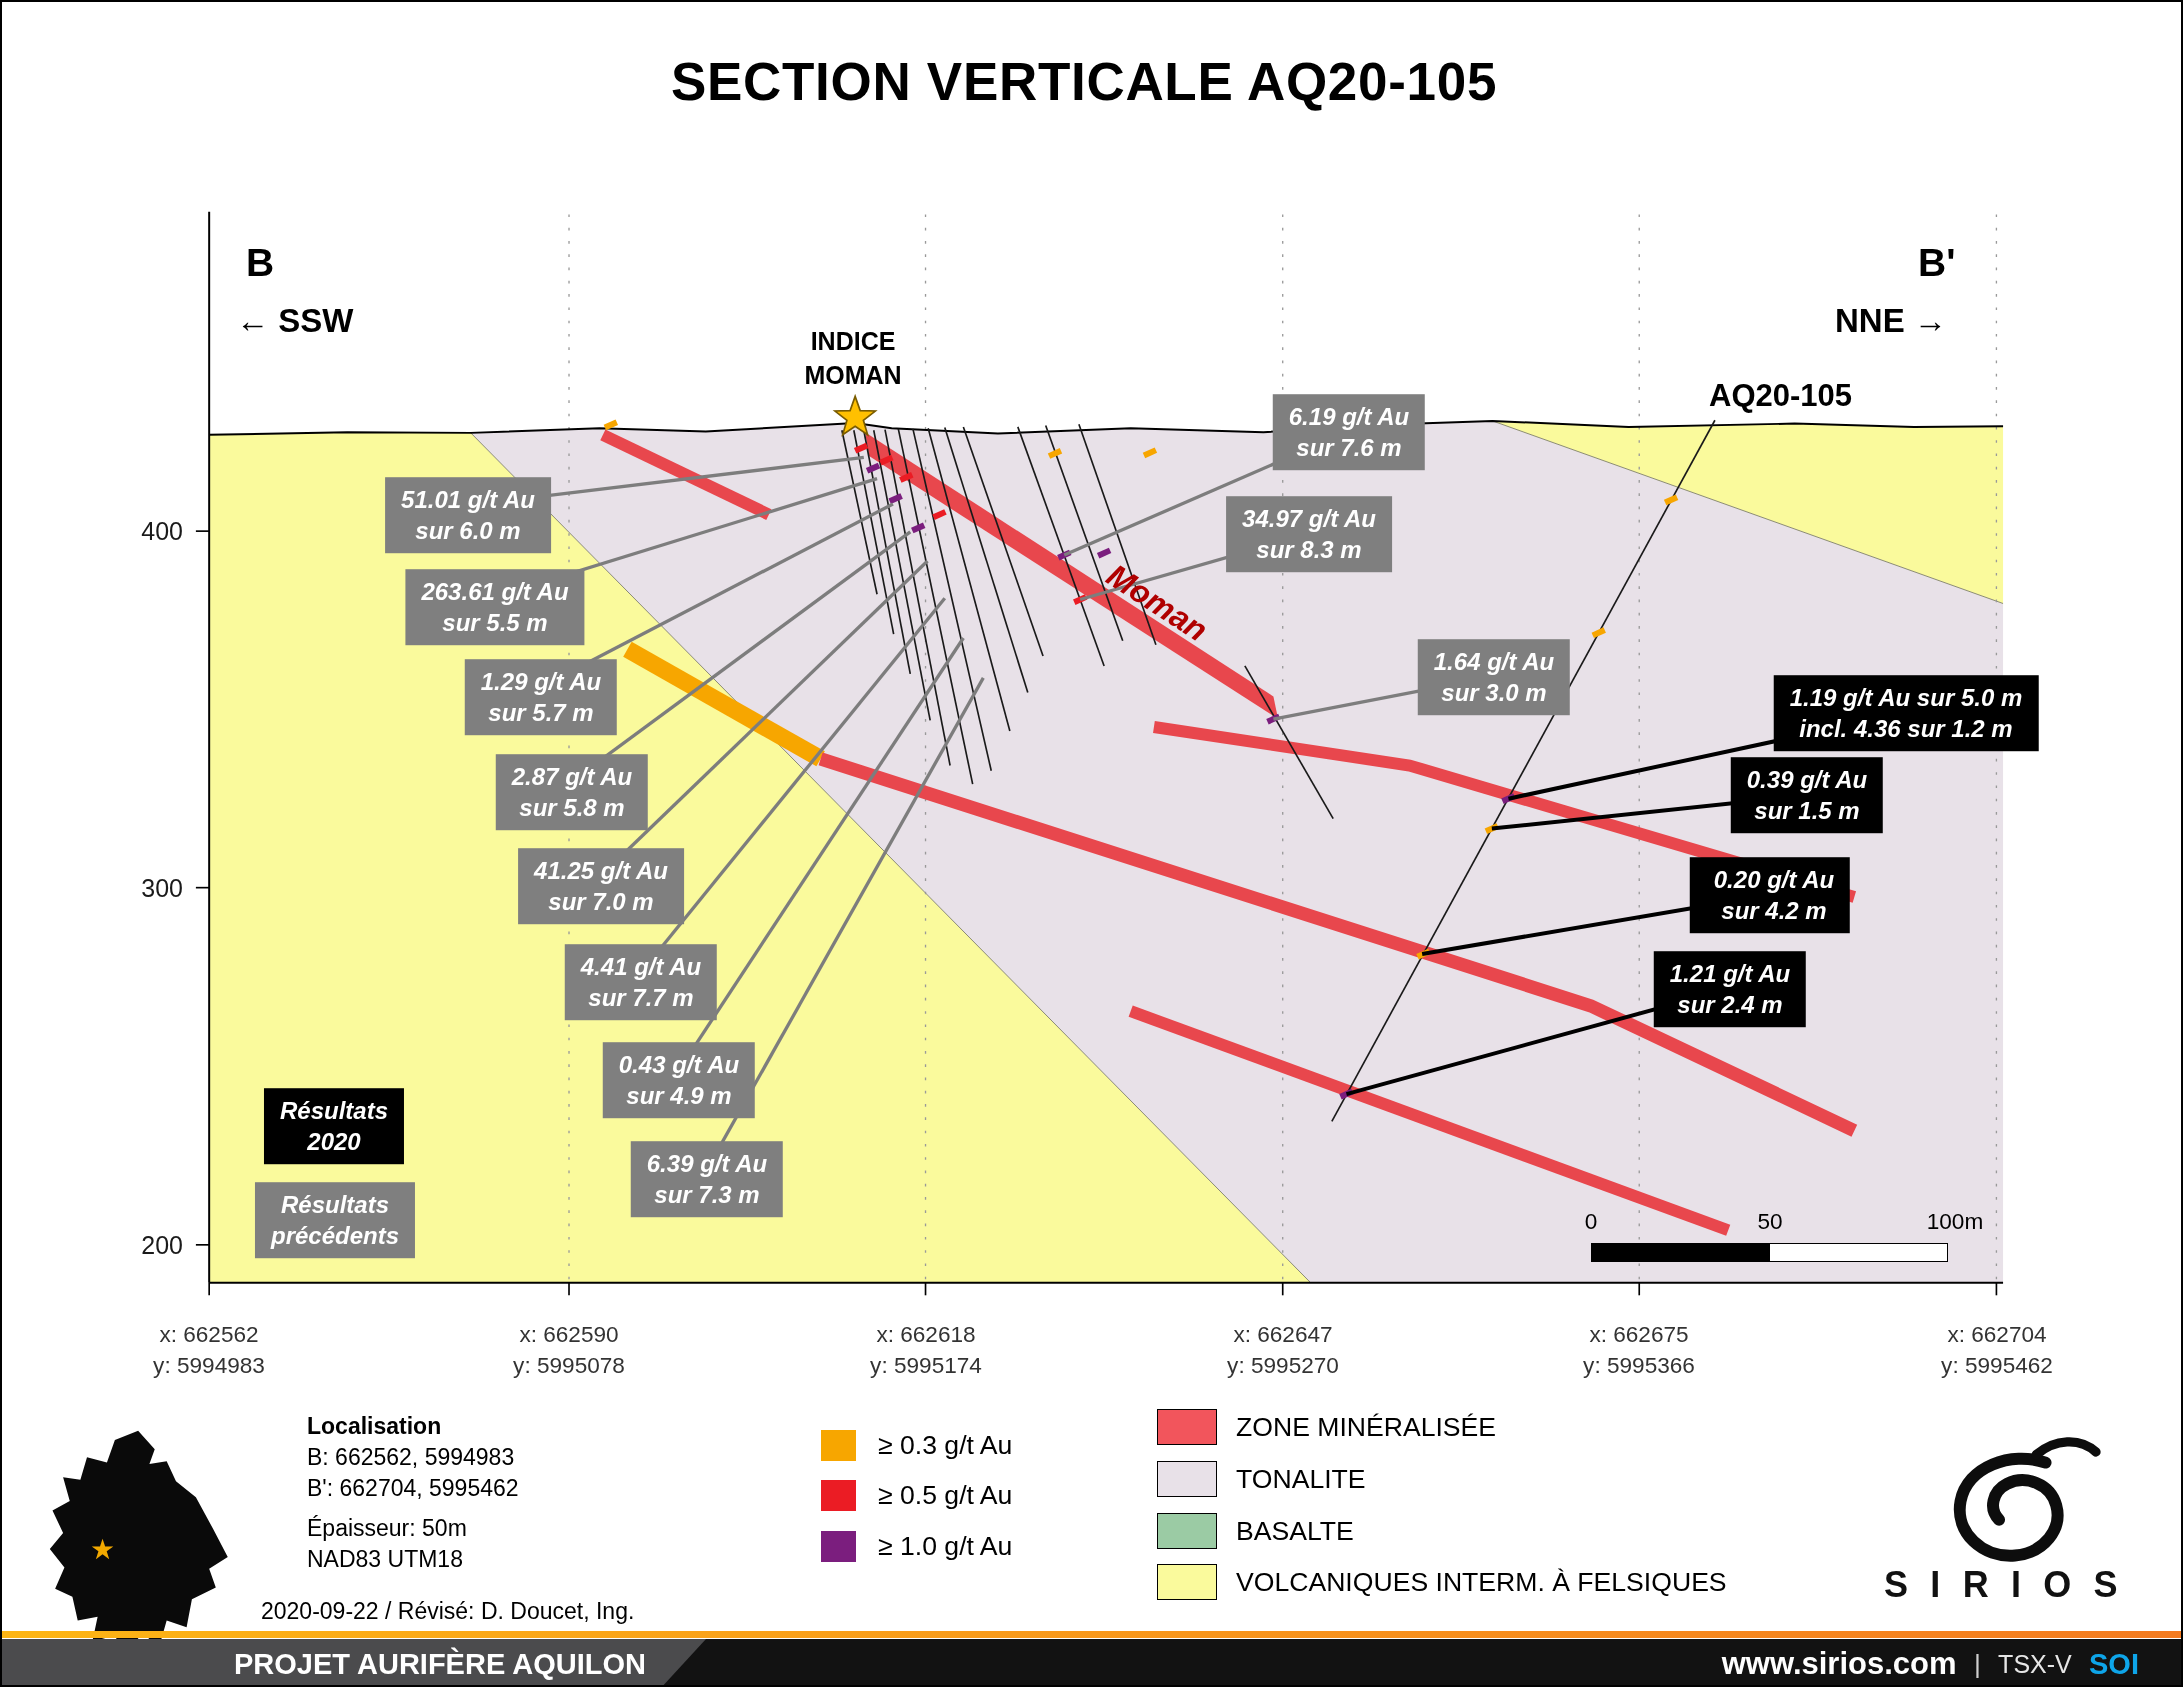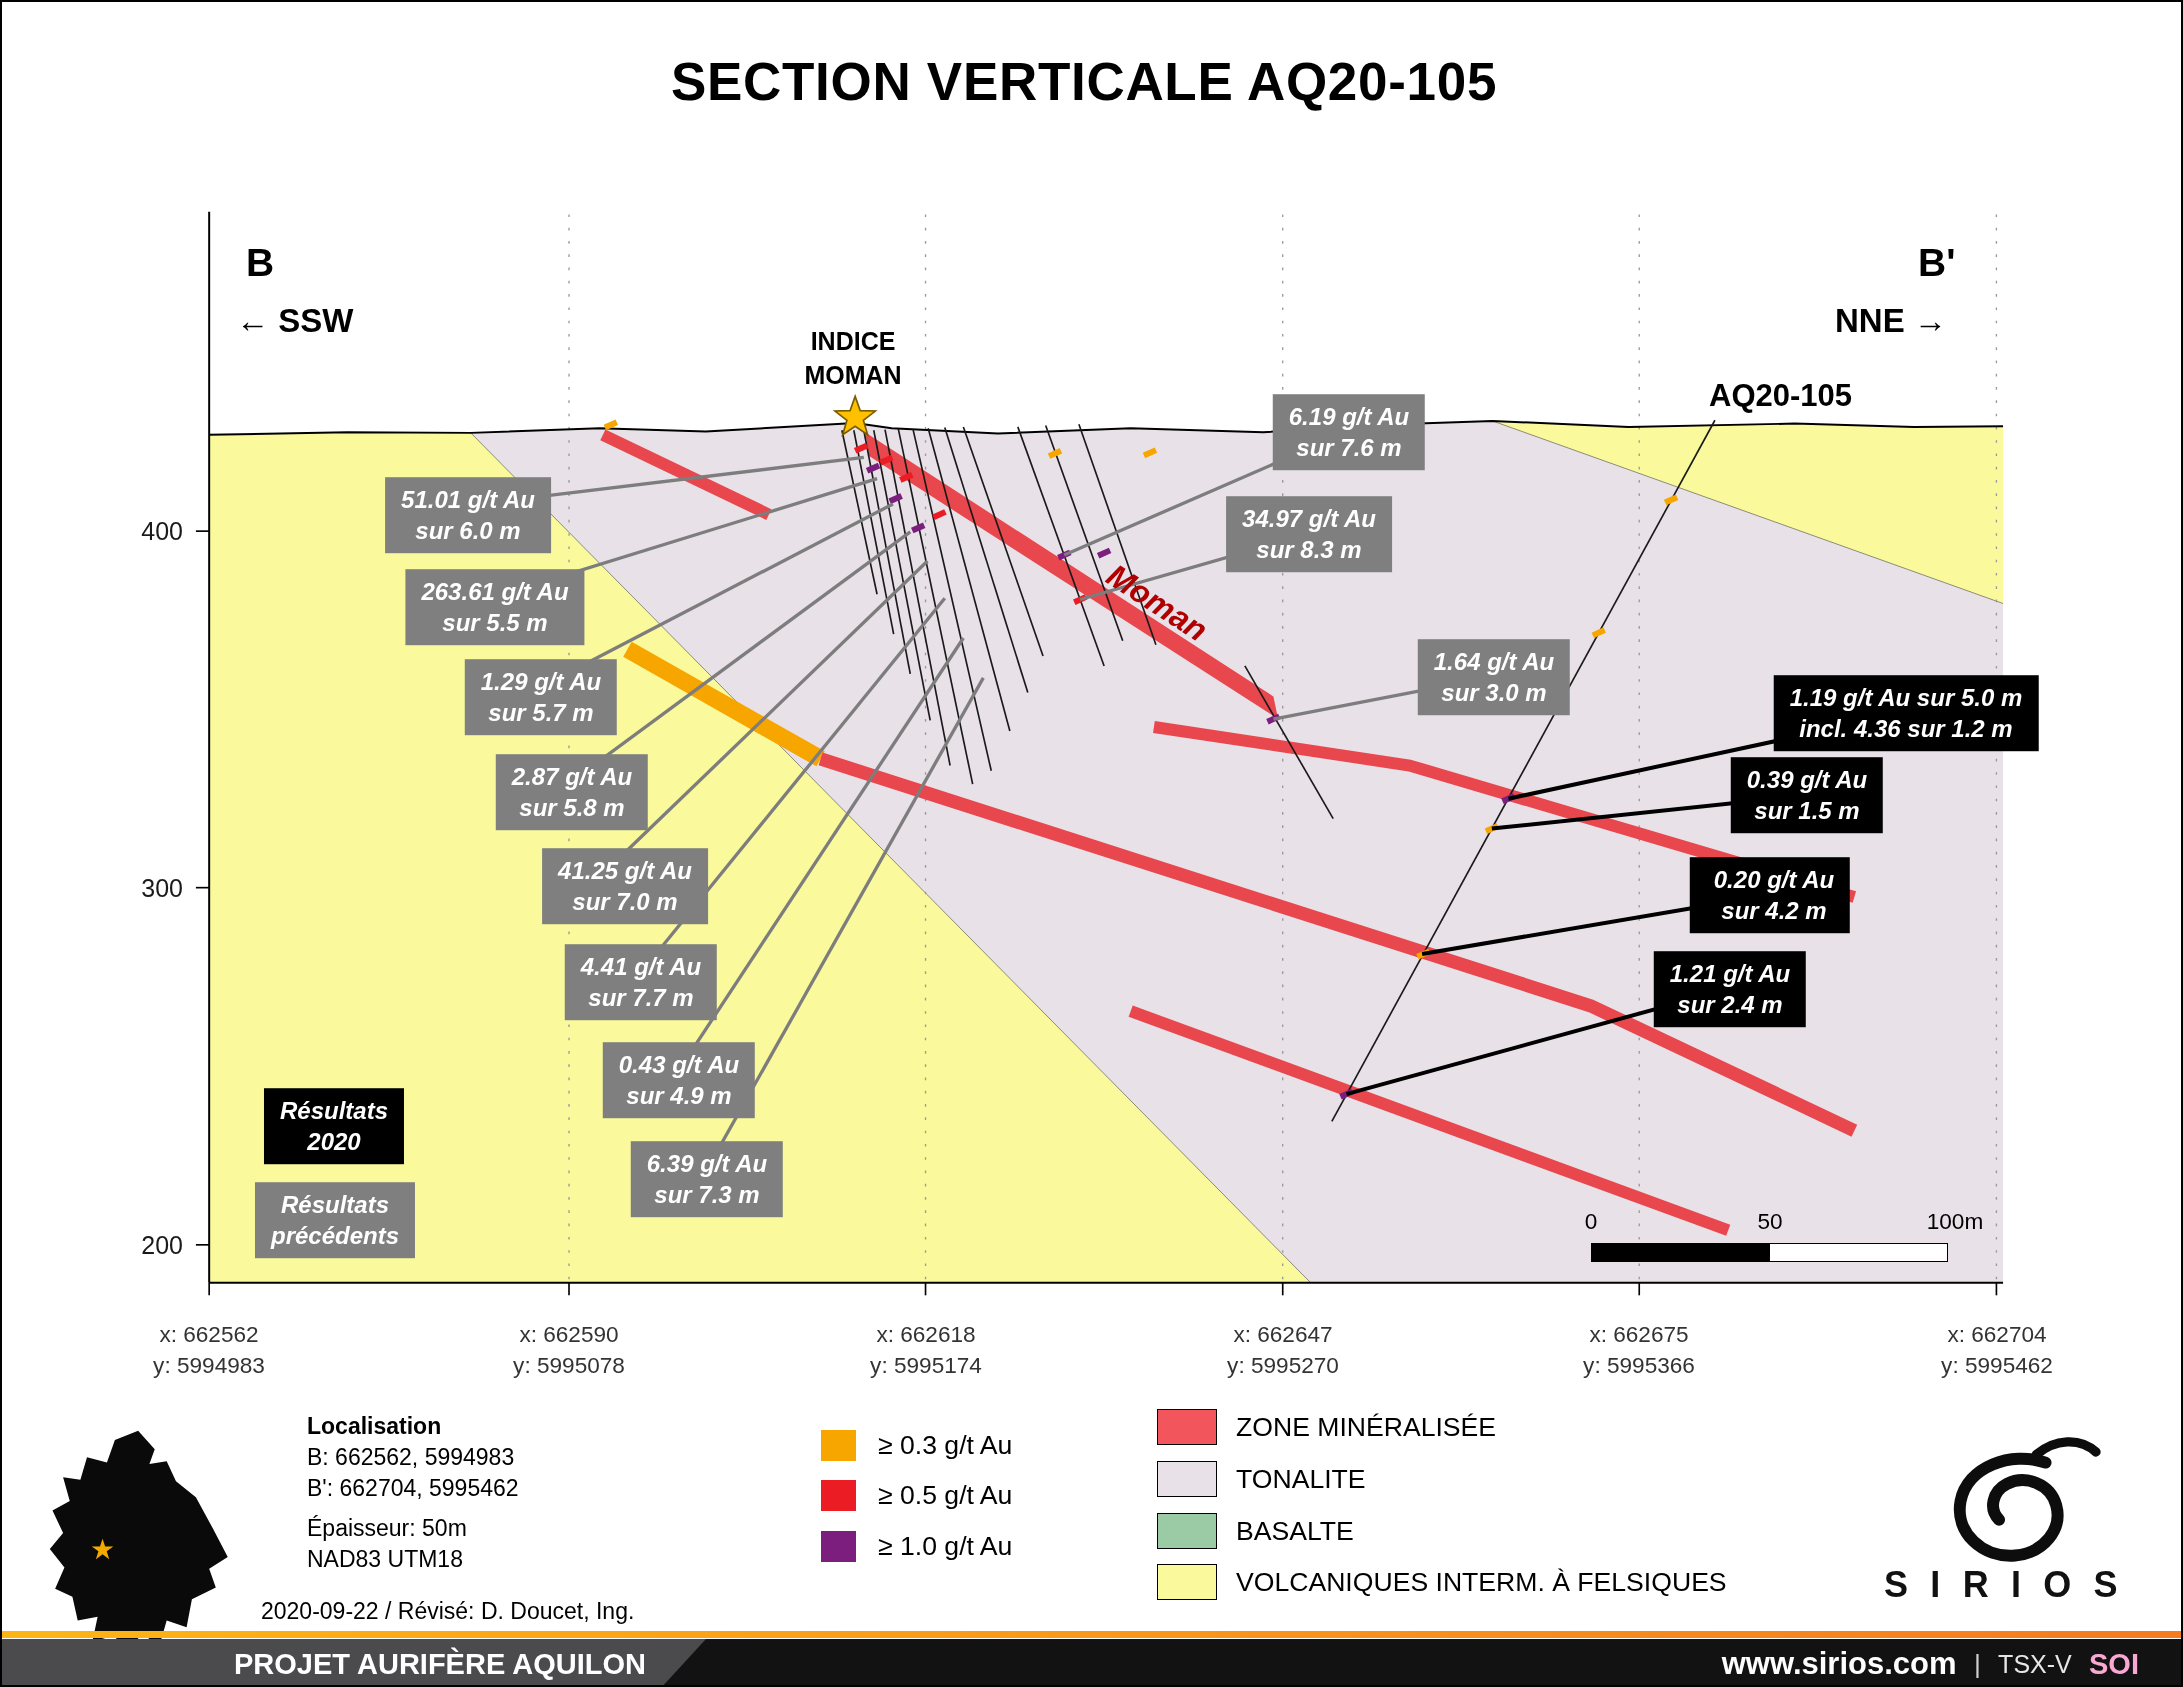--- a/index.html
+++ b/index.html
@@ -48,21 +48,21 @@
     background:linear-gradient(90deg,#FDB515,#F47B20);}
   .footer-bar{position:absolute;left:0;top:1637px;width:2183px;height:50px;background:#121212;z-index:3;}
   .footer-trap{position:absolute;left:0;top:0;width:704px;height:50px;background:#4b4b4d;
     clip-path:polygon(0 0,100% 0,calc(100% - 46px) 100%,0 100%);}
   .footer-project{position:absolute;left:232px;top:0;height:50px;line-height:50px;
     color:#fff;font-size:29px;font-weight:bold;white-space:nowrap;}
   .footer-right{position:absolute;right:46px;top:0;height:50px;display:flex;align-items:center;gap:17.3px;}
   .footer-site{color:#fff;font-size:31px;font-weight:bold;white-space:nowrap;}
   .footer-sep{color:#cfcfcf;font-size:26.6px;font-weight:300;}
   .footer-ticker-label{color:#e6e6e6;font-size:25px;}
-  .footer-ticker{color:#f9a8d4;font-size:29px;font-weight:bold;}
+  .footer-ticker{color:#0ea5e9;font-size:29px;font-weight:bold;}
 </style>
 </head>
 <body>
 
 <div id="stage">
 
   <svg id="geo-svg" width="2183" height="1687" viewBox="0 0 3288 2541">
 
     <g>
       <polygon points="312,652 520,648 706,649 1971,1929 312,1929" fill="#FAFA9C"></polygon>
@@ -209,21 +209,21 @@
     <div>sur 5.5 m</div>
   </div>
   <div class="txt ann" style="left:539px;top:695px;">
     <div>1.29 g/t Au</div>
     <div>sur 5.7 m</div>
   </div>
   <div class="txt ann" style="left:570px;top:790px;">
     <div>2.87 g/t Au</div>
     <div>sur 5.8 m</div>
   </div>
-  <div class="txt ann" style="left:599px;top:884px;margin-left:24px;">
+  <div class="txt ann" style="left:599px;top:884px;">
     <div>41.25 g/t Au</div>
     <div>sur 7.0 m</div>
   </div>
   <div class="txt ann" style="left:639px;top:980px;">
     <div>4.41 g/t Au</div>
     <div>sur 7.7 m</div>
   </div>
   <div class="txt ann" style="left:677px;top:1078px;">
     <div>0.43 g/t Au</div>
     <div>sur 4.9 m</div>

